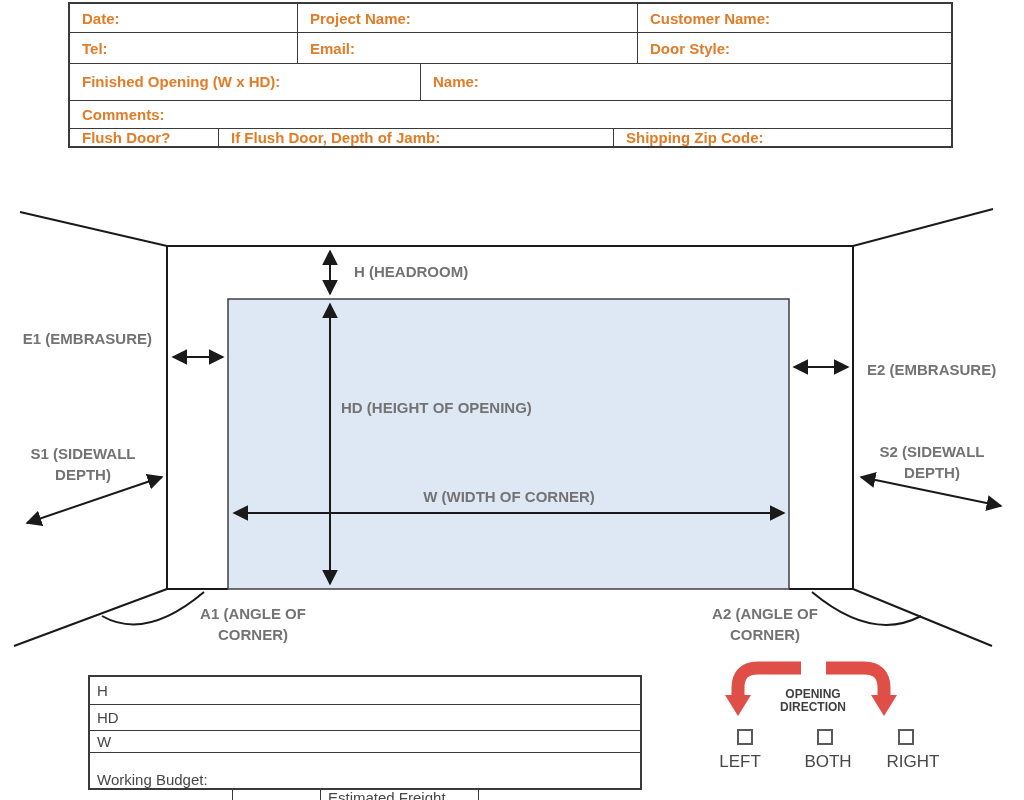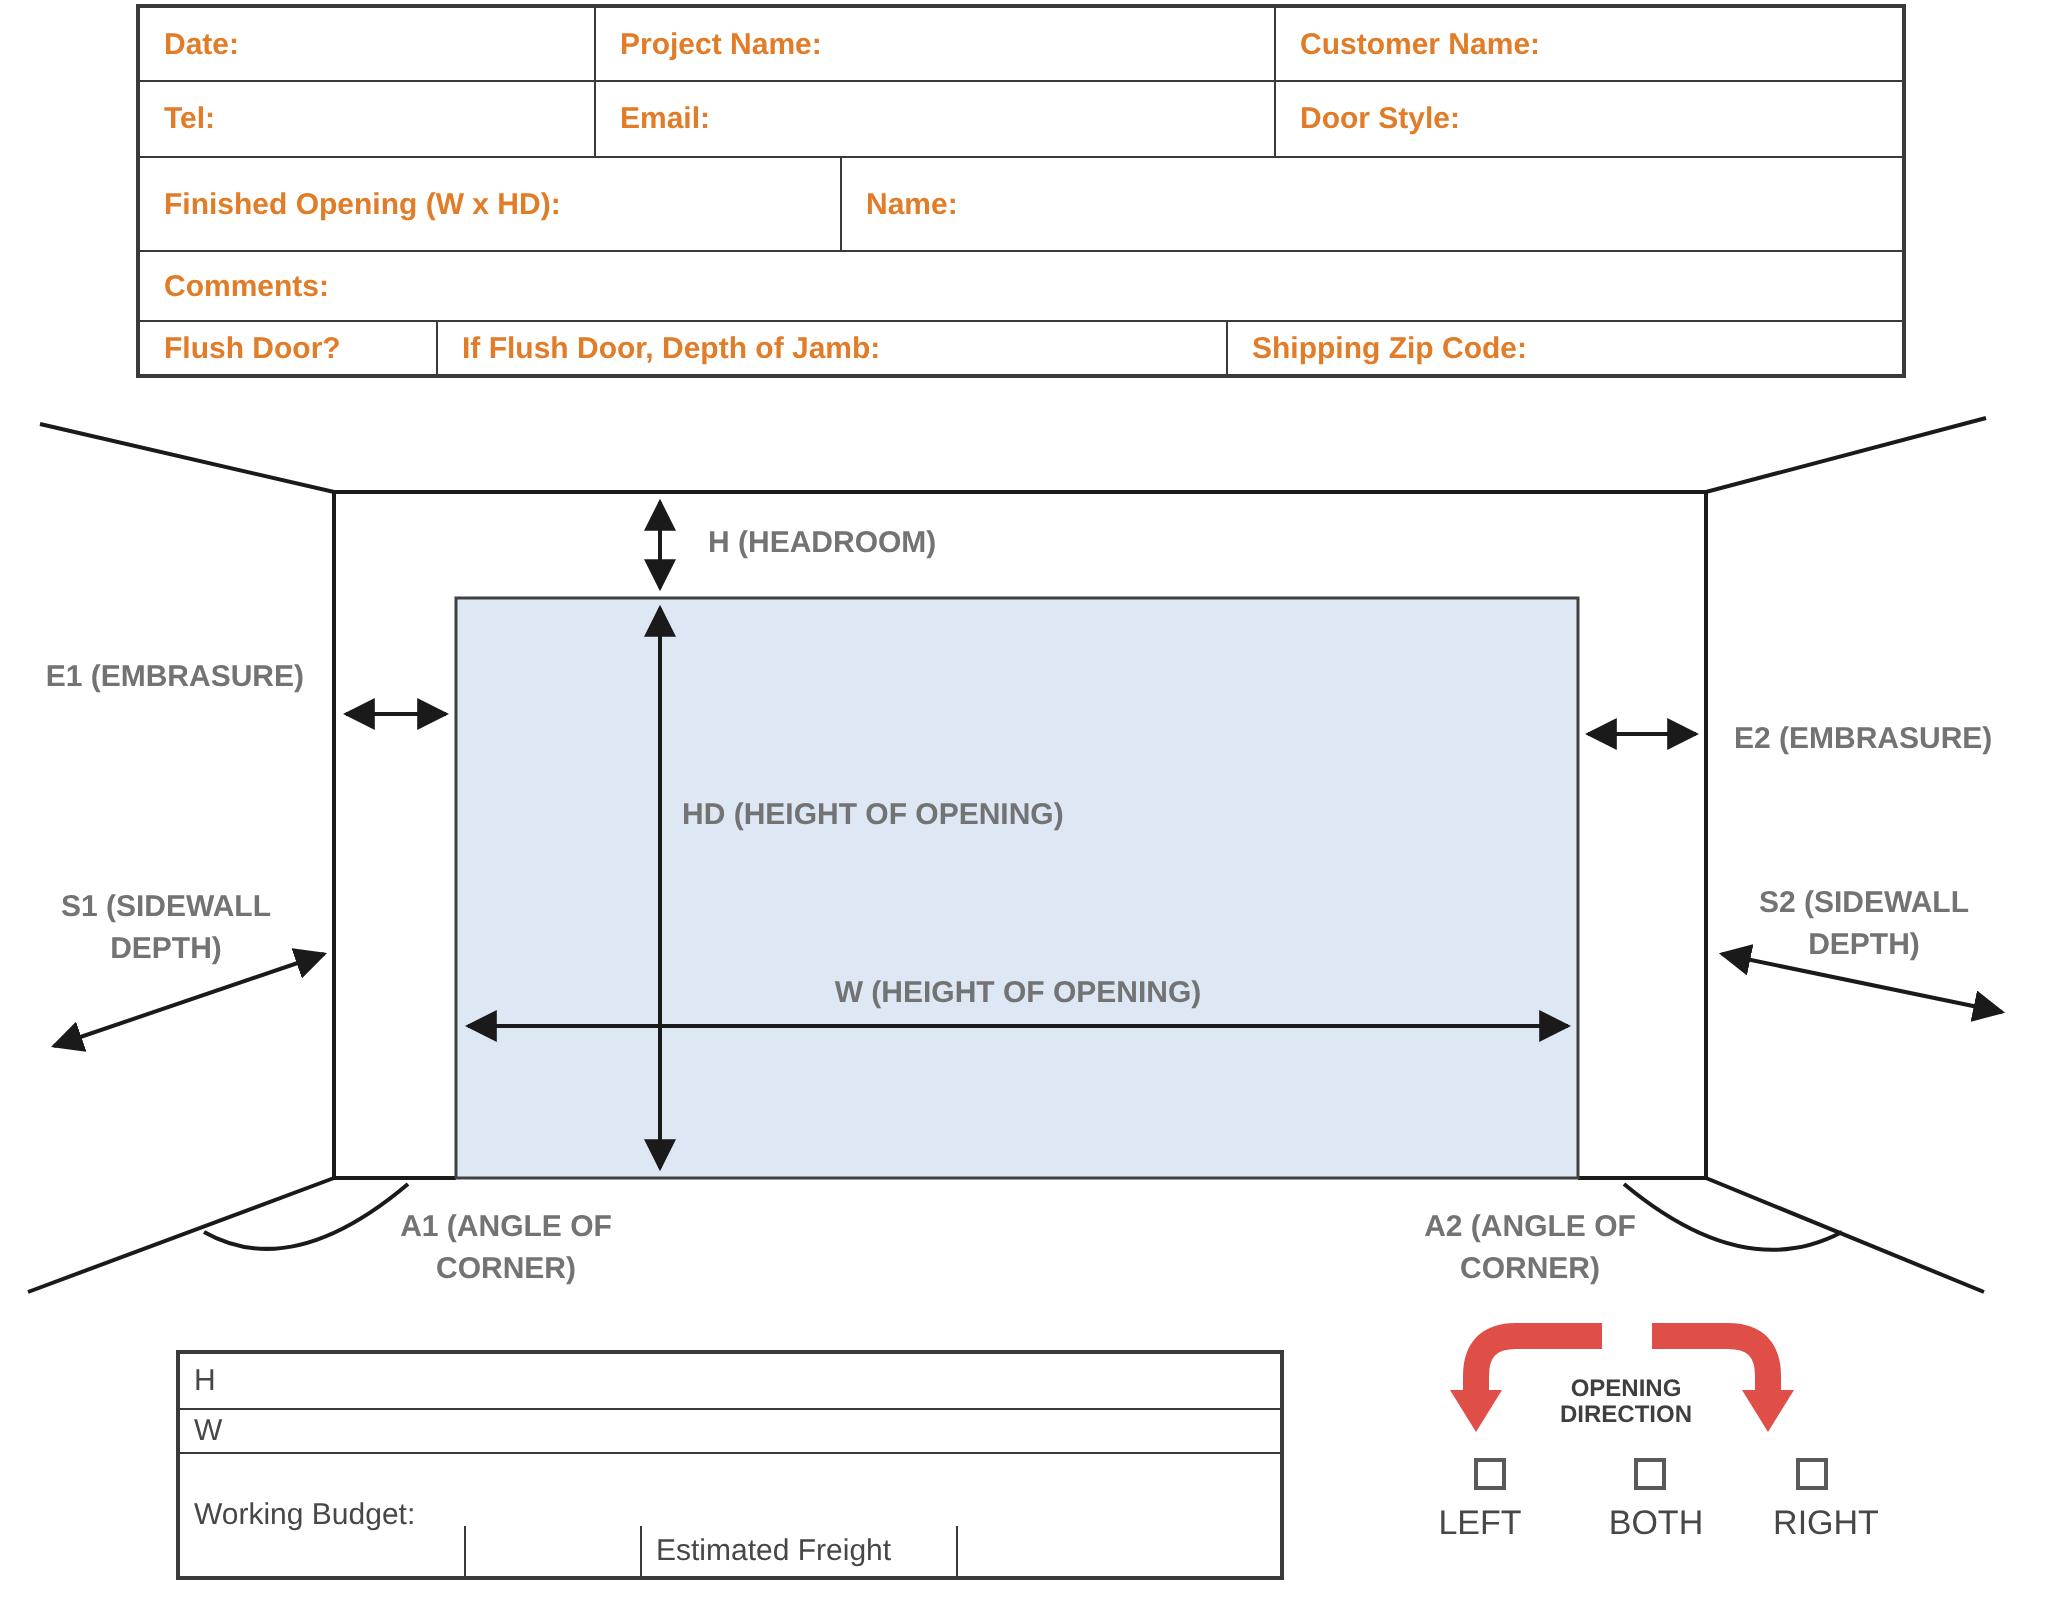--- a/index.html
+++ b/index.html
@@ -2,21 +2,21 @@
 <html><head>
 <meta charset="utf-8">
 <style>
   html,body{margin:0;padding:0;background:#ffffff;}
   .page{
     position:relative;width:1024px;height:800px;background:#ffffff;overflow:hidden;
     font-family:"Liberation Sans", sans-serif;
   }
   
   .form-table{
-    position:absolute;left:68px;top:2px;width:885px;height:187px;
+    position:absolute;left:68px;top:2px;width:885px;height:146px;
     border:2px solid #3a3a3a;box-sizing:border-box;display:flex;flex-direction:column;
   }
   .fr{display:flex;box-sizing:border-box;}
   .fr + .fr{border-top:1.5px solid #3a3a3a;}
   .fc{
     box-sizing:border-box;display:flex;align-items:center;padding-left:12px;
     overflow:hidden;
   }
   .fc + .fc{border-left:1.5px solid #3a3a3a;}
   .flabel{color:#E17C28;font-weight:bold;font-size:15px;white-space:nowrap;}
@@ -133,21 +133,21 @@
     <line x1="861" y1="477" x2="1001" y2="506" stroke="#1a1a1a" stroke-width="2" marker-start="url(#ah)" marker-end="url(#ah)"></line>
 
     <path d="M102,616 Q146,641 204,592" fill="none" stroke="#1a1a1a" stroke-width="2"></path>
     <path d="M812,592 Q872,642 921,616" fill="none" stroke="#1a1a1a" stroke-width="2"></path>
   </svg>
 
   <div class="dlabel" style="left:354px;top:261px">H (HEADROOM)</div>
   <div class="dlabel" style="left:12px;top:328px;width:140px;text-align:right">E1 (EMBRASURE)</div>
   <div class="dlabel" style="left:867px;top:359px">E2 (EMBRASURE)</div>
   <div class="dlabel" style="left:341px;top:397px">HD (HEIGHT OF OPENING)</div>
-  <div class="dlabel" style="left:233px;top:486px;width:552px;text-align:center">W (HEIGHT OF OPENING)</div>
+  <div class="dlabel" style="left:233px;top:486px;width:552px;text-align:center">W (WIDTH OF CORNER)</div>
 
   <div class="dlabel center" style="left:8px;top:443px;width:150px">
     <div>S1 (SIDEWALL</div>
     <div>DEPTH)</div>
   </div>
   <div class="dlabel center" style="left:857px;top:441px;width:150px">
     <div>S2 (SIDEWALL</div>
     <div>DEPTH)</div>
   </div>
   <div class="dlabel center" style="left:177px;top:603px;width:152px">
@@ -161,20 +161,28 @@
 
   <div class="meas-table">
     <div class="mr" style="height:27px">
       <div class="mc" style="flex:0 0 47px">H</div>
       <div class="mc" style="flex:0 0 95px"></div>
       <div class="mc" style="flex:0 0 41px">E1</div>
       <div class="mc" style="flex:0 0 112px"></div>
       <div class="mc" style="flex:0 0 47px">E2</div>
       <div class="mc" style="flex:1"></div>
     </div>
+    <div class="mr" style="height:26px">
+      <div class="mc" style="flex:0 0 47px">HD</div>
+      <div class="mc" style="flex:0 0 95px"></div>
+      <div class="mc" style="flex:0 0 41px">S1</div>
+      <div class="mc" style="flex:0 0 112px"></div>
+      <div class="mc" style="flex:0 0 47px">S2</div>
+      <div class="mc" style="flex:1"></div>
+    </div>
     <div class="mr" style="height:22px">
       <div class="mc" style="flex:0 0 47px">W</div>
       <div class="mc" style="flex:0 0 95px"></div>
       <div class="mc" style="flex:0 0 41px">A1</div>
       <div class="mc" style="flex:0 0 112px"></div>
       <div class="mc" style="flex:0 0 47px">A2</div>
       <div class="mc" style="flex:1"></div>
     </div>
     <div class="mr" style="flex:1">
       <div class="mc" style="flex:0 0 142px">Working Budget:</div>

